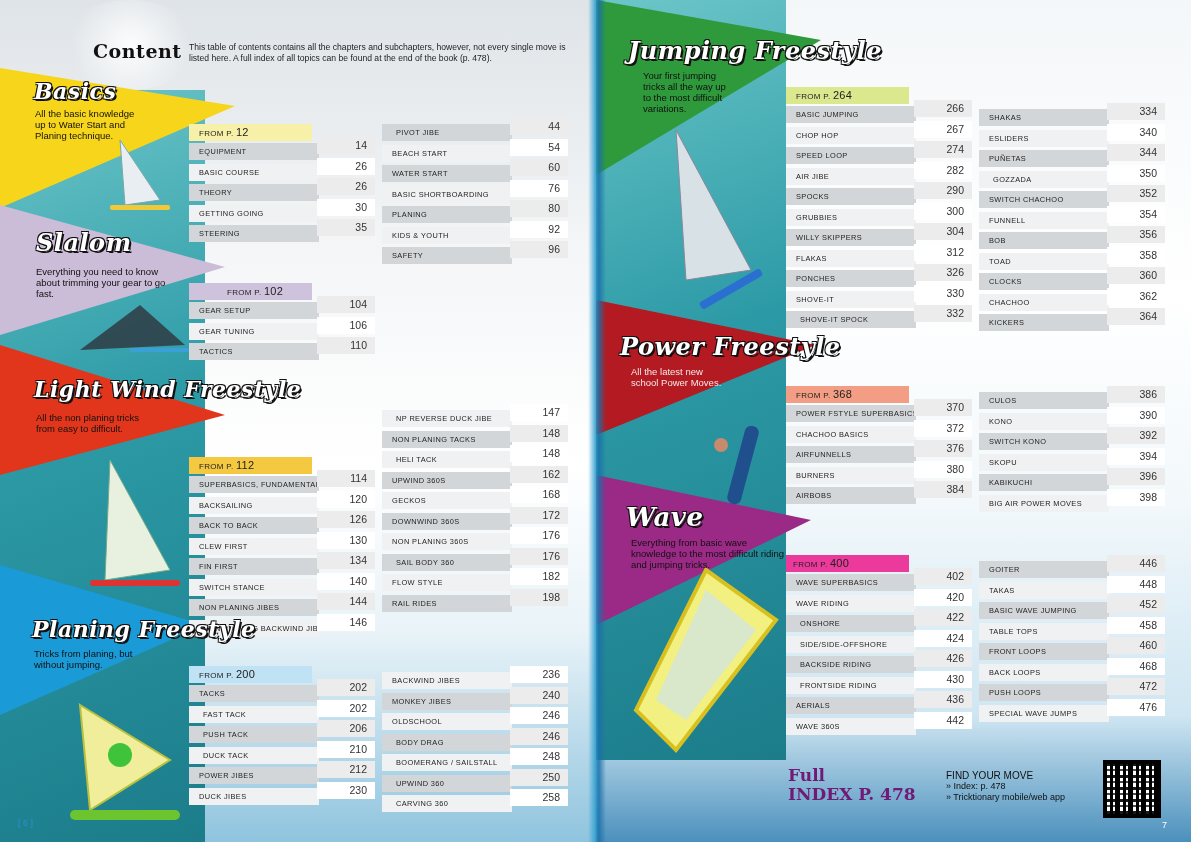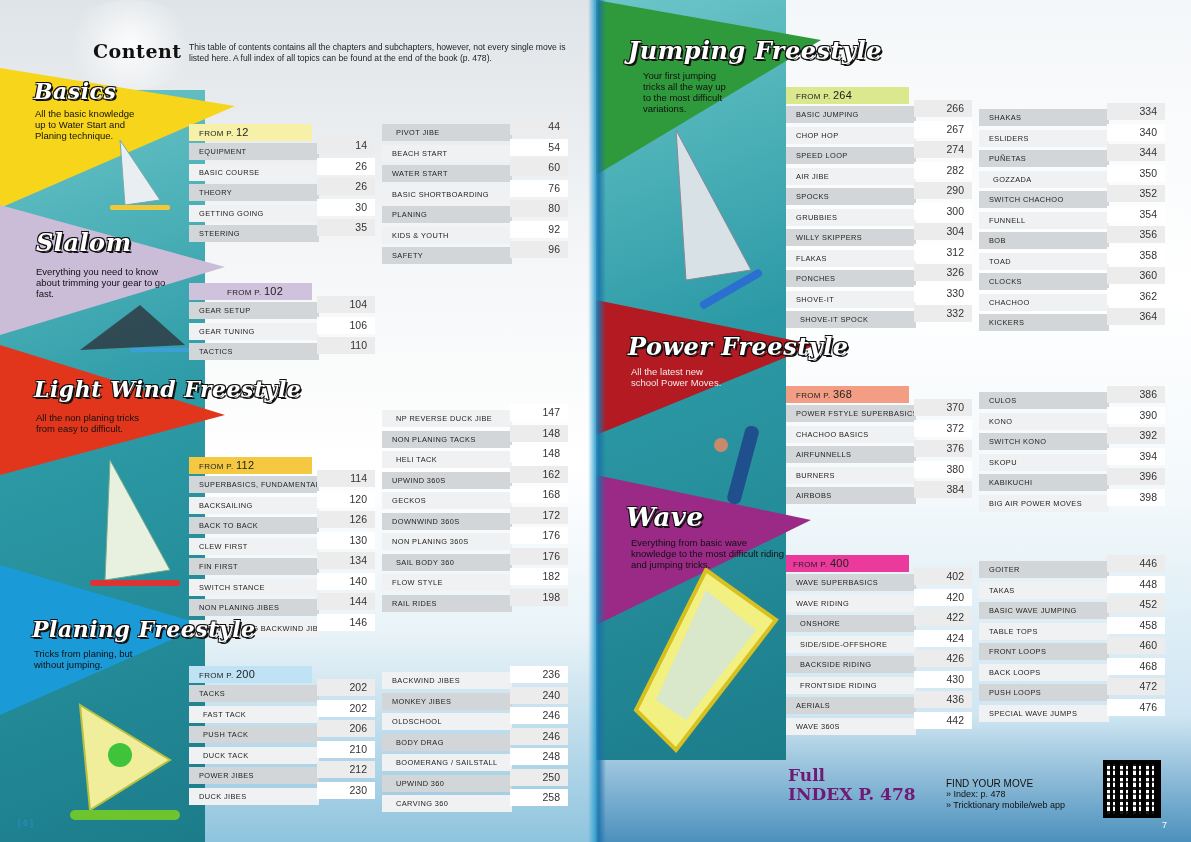--- a/index.html
+++ b/index.html
@@ -104,21 +104,21 @@
     position: absolute; font-family: "Liberation Sans", sans-serif;
     font-size: 9px;
   }
   .full-index {
     position: absolute; left: 788px; top: 766px;
     font-family: "DejaVu Serif", serif; font-weight: bold;
     font-size: 17px; line-height: 19px; color: #701a75;
   }
   .find-move {
     position: absolute; left: 946px; top: 770px;
-    font-family: "Liberation Sans", sans-serif; font-size: 9px; line-height: 11px; color: #111; margin-top: 8px;
+    font-family: "Liberation Sans", sans-serif; font-size: 9px; line-height: 11px; color: #111;
   }
   .find-move .t { font-size: 10px; }
   .qr {
     position: absolute; left: 1103px; top: 760px; width: 58px; height: 58px;
     background: #000; padding: 4px;
   }
   .qr .grid {
     width: 50px; height: 50px;
     background:
       repeating-linear-gradient(90deg, #fff 0 3px, #000 3px 6px, #fff 6px 8px, #000 8px 13px),
@@ -523,21 +523,21 @@
     <div class="row light">
         <span class="lab">CHACHOO</span>
         <span class="num">362</span>
       </div>
     <div class="row dark">
         <span class="lab">KICKERS</span>
         <span class="num">364</span>
       </div>
   </div>
 
-  <div class="section-title" style="left:32px;top:332px;font-size:24px;text-align:center;">Power Freestyle</div>
+  <div class="section-title" style="left:24px;top:332px;font-size:24px;text-align:center;">Power Freestyle</div>
   <div class="section-desc light" style="left:35px;top:366px;width:100px;">All the latest new school Power Moves.</div>
 
   <div class="col" style="left:190px;top:386px;">
     <div class="from-row" style="background:#f39e84;">
       <span>FROM P.</span> <span class="pg">368</span>
     </div>
     <div class="row dark">
         <span class="lab">POWER FSTYLE SUPERBASICS</span>
         <span class="num">370</span>
       </div>

